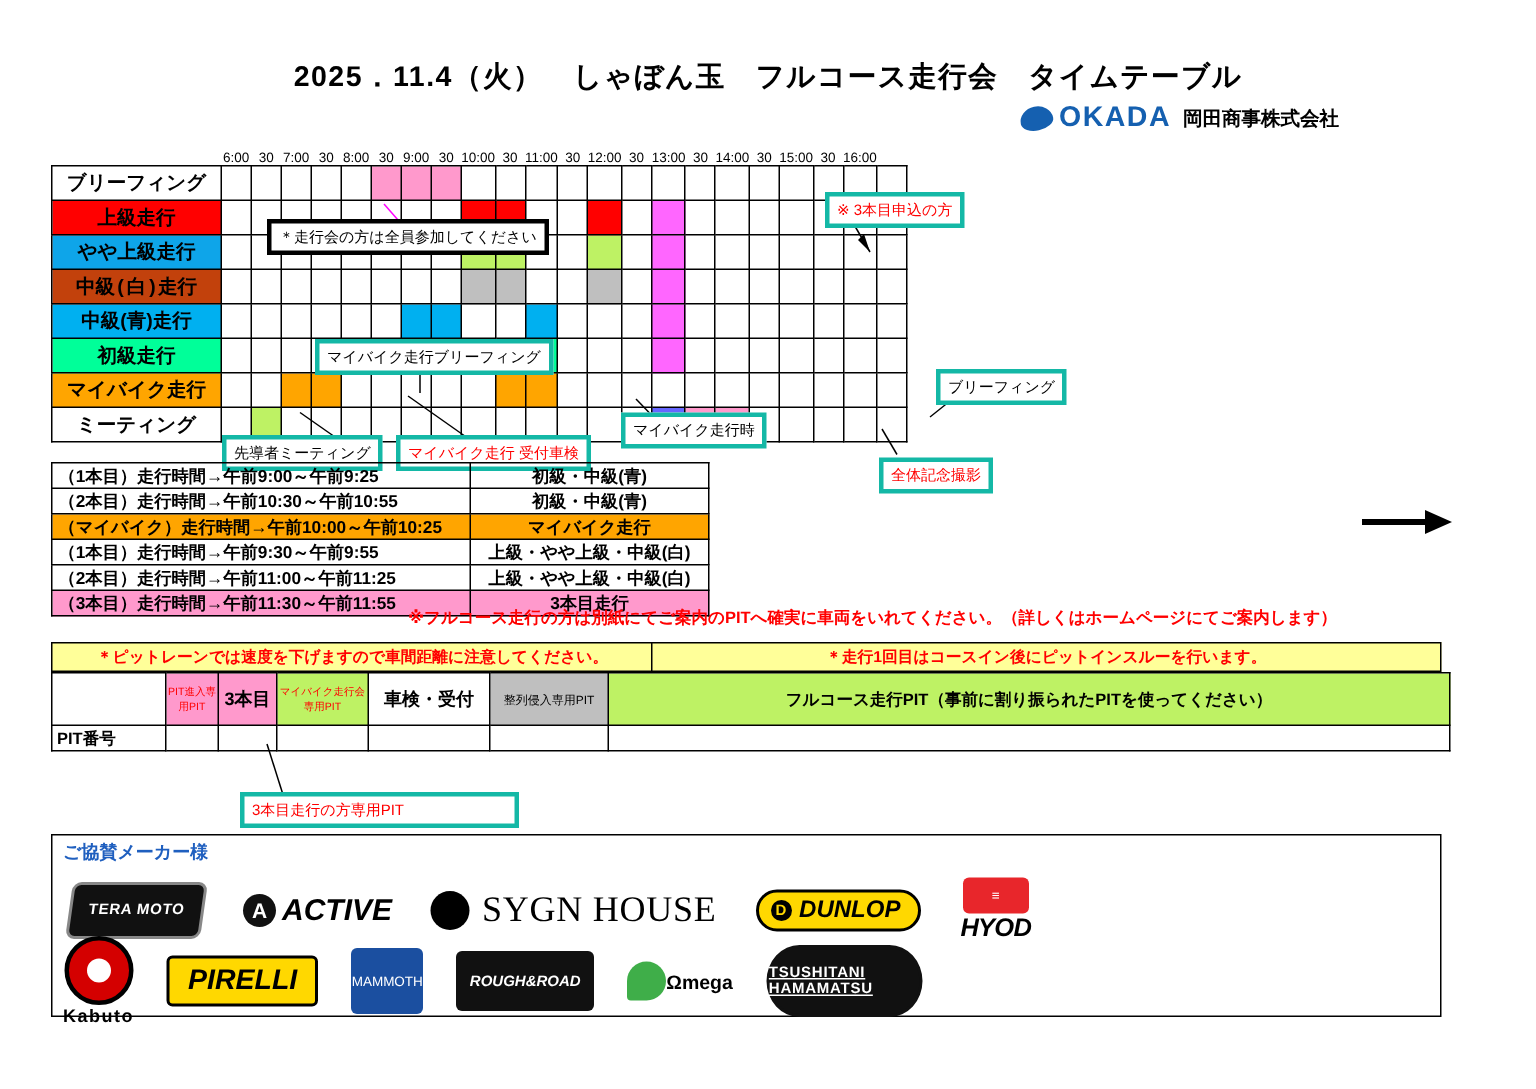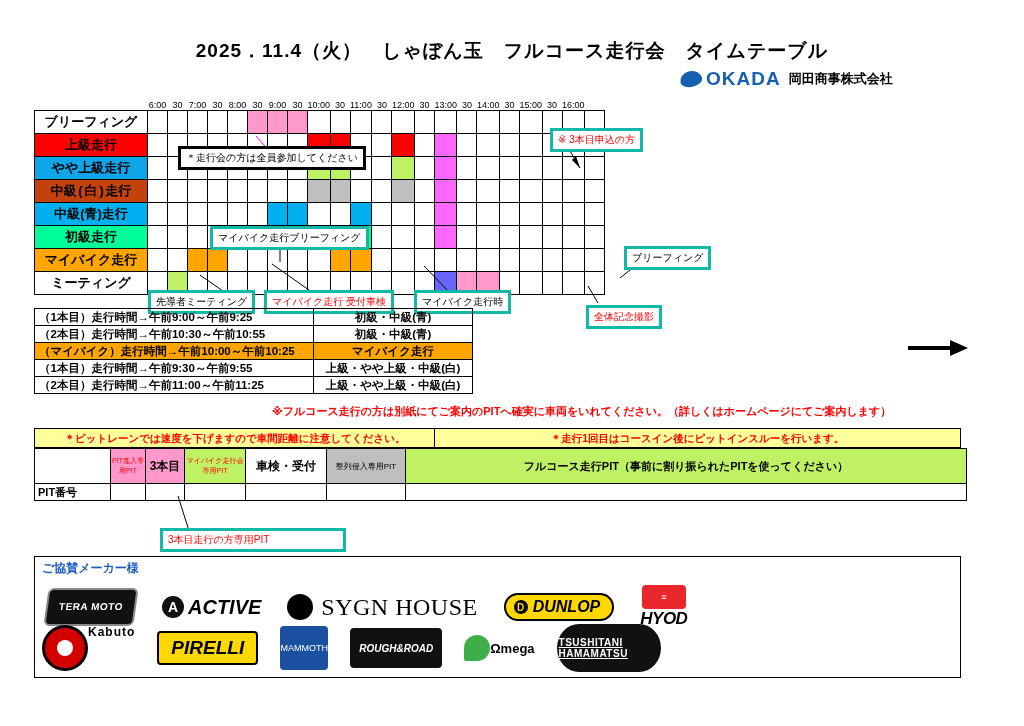--- a/index.html
+++ b/index.html
@@ -123,21 +123,21 @@
   .dunlop{
     background:#ffd800;border:2px solid #000;border-radius:16px;padding:3px 12px 3px 8px;
     display:flex;align-items:center;gap:5px;font-style:italic;font-weight:bold;font-size:16px;
   }
   .dunlop-d{width:14px;height:14px;border-radius:50%;background:#000;color:#ffd800;font-size:10px;
             display:flex;align-items:center;justify-content:center;font-style:normal;}
   .hyod{display:flex;flex-direction:column;align-items:center;}
   .hyod-top{width:44px;height:24px;background:#e8262b;border-radius:4px;
             display:flex;align-items:center;justify-content:center;color:#fff;font-size:9px;font-weight:bold;}
   .hyod-bot{font-size:17px;font-weight:bold;font-style:italic;letter-spacing:-0.5px;}
-  .kabuto{display:flex;flex-direction:row;align-items:flex-start;}
+  .kabuto{display:flex;flex-direction:column;align-items:flex-end;}
   .kabuto-c{width:40px;height:40px;border-radius:50%;background:#d40000;border:3px solid #000;
             display:flex;align-items:center;justify-content:center;}
   .kabuto-i{width:16px;height:16px;border-radius:50%;background:#fff;}
   .kabuto-t{font-size:12px;font-weight:bold;letter-spacing:1px;}
   .pirelli{
     background:#ffd800;border:2px solid #000;border-radius:4px;padding:4px 12px;
     font-size:19px;font-weight:bold;font-style:italic;
   }
   .mammoth{width:48px;height:44px;background:#1b4fa0;border-radius:4px;
            display:flex;align-items:center;justify-content:center;color:#fff;font-size:9px;}
@@ -423,21 +423,21 @@
   <line x1="640" y1="262" x2="620" y2="278" stroke="#000" stroke-width="1"></line>
 
   <line x1="190" y1="534" x2="178" y2="496" stroke="#000" stroke-width="1"></line>
 </svg>
 
 <div class="callout redtext" style="left:550px;top:128px;">※ 3本目申込の方</div>
 <div class="callout" style="left:178px;top:146px;border-color:#000;">＊走行会の方は全員参加してください</div>
 <div class="callout" style="left:210px;top:226px;">マイバイク走行ブリーフィング</div>
 <div class="callout" style="left:148px;top:290px;">先導者ミーティング</div>
 <div class="callout redtext" style="left:264px;top:290px;">マイバイク走行 受付車検</div>
-<div class="callout" style="left:414px;top:290px;">マイバイク走行時</div>
+<div class="callout" style="left:414px;top:275px;">マイバイク走行時</div>
 <div class="callout redtext" style="left:586px;top:305px;">全体記念撮影</div>
 <div class="callout" style="left:624px;top:246px;">ブリーフィング</div>
 <div class="callout redtext" style="left:160px;top:528px;width:170px;">3本目走行の方専用PIT</div>
 
 <table class="sched">
   <tbody>
       <tr>
     <td class="c1">（1本目）走行時間→午前9:00～午前9:25</td>
     <td class="c2">初級・中級(青)</td>
   </tr>
@@ -449,20 +449,24 @@
     <td class="c1 orange">（マイバイク）走行時間→午前10:00～午前10:25</td>
     <td class="c2 orange">マイバイク走行</td>
   </tr>
   <tr>
     <td class="c1">（1本目）走行時間→午前9:30～午前9:55</td>
     <td class="c2">上級・やや上級・中級(白)</td>
   </tr>
   <tr>
     <td class="c1">（2本目）走行時間→午前11:00～午前11:25</td>
     <td class="c2">上級・やや上級・中級(白)</td>
+  </tr>
+  <tr>
+    <td class="c1 pink">（3本目）走行時間→午前11:30～午前11:55</td>
+    <td class="c2 pink">3本目走行</td>
   </tr>
 </tbody>
   </table>
 
 <svg class="arrow" viewBox="0 0 60 20">
   <line x1="0" y1="10" x2="46" y2="10" stroke="#000" stroke-width="4"></line>
   <polygon points="60,10 42,2 42,18" fill="#000"></polygon>
 </svg>
 
 <div class="note-red">※フルコース走行の方は別紙にてご案内のPITへ確実に車両をいれてください。（詳しくはホームページにてご案内します）</div>

